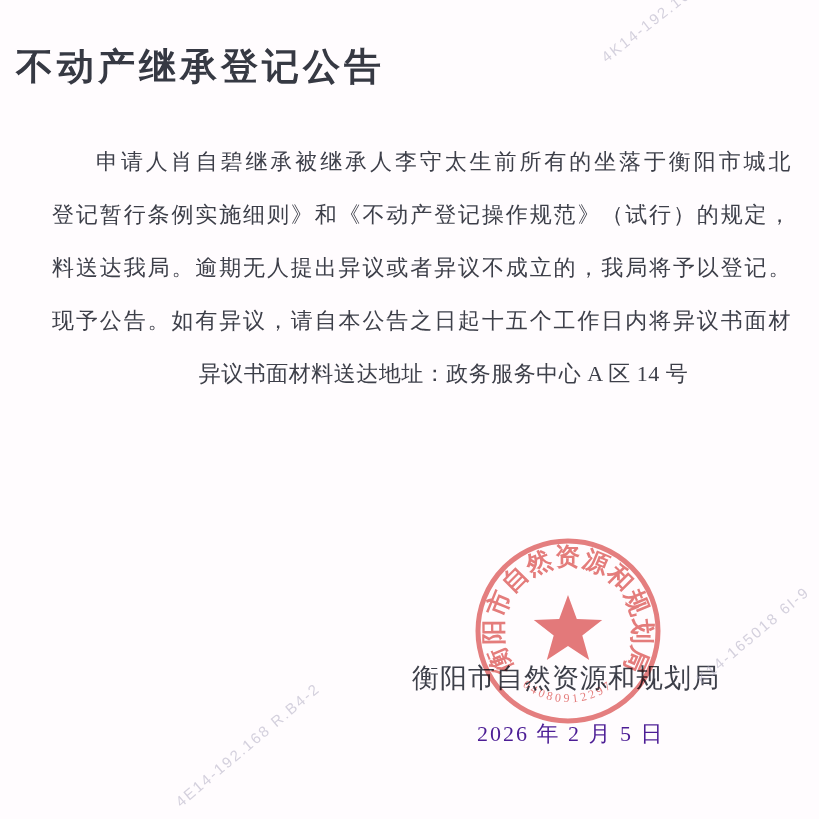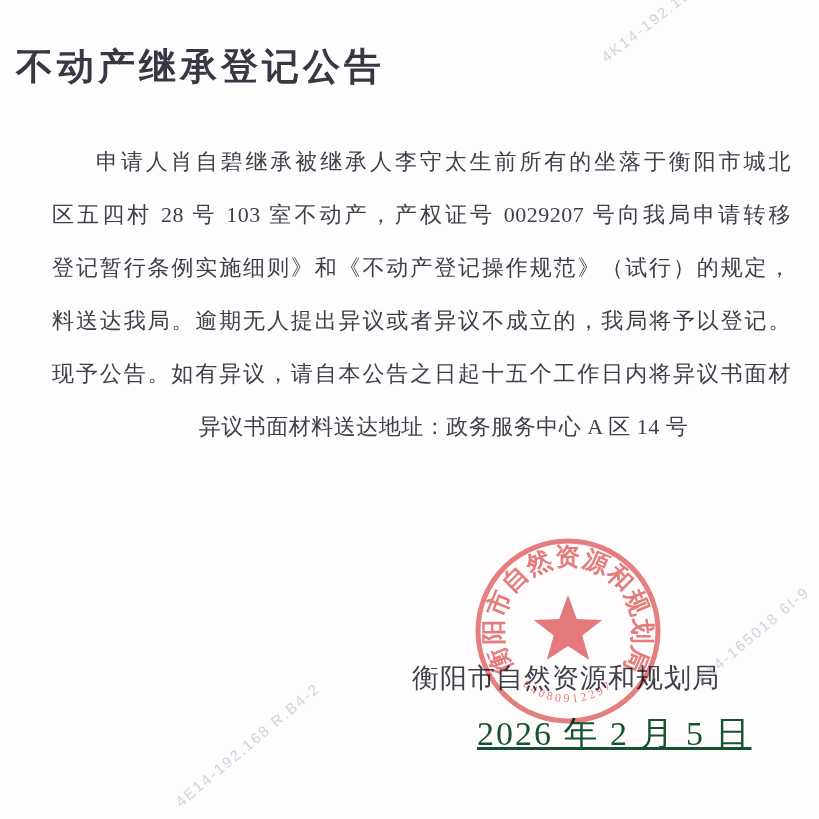--- a/index.html
+++ b/index.html
@@ -29,22 +29,22 @@
   }
   .line.indent{text-indent:2em;text-align:center;}
   
   .signature{
     position:absolute;top:660px;left:412px;
     font-size:27px;color:#3d3f49;letter-spacing:1px;
     line-height:36px;white-space:nowrap;
   }
   .doc-date{
     position:absolute;top:716px;left:477px;
-    font-size:34px;color:#14532d;letter-spacing:2px;
-    line-height:36px;white-space:nowrap;text-decoration:underline;
+    font-size:22px;color:#4c1d95;letter-spacing:2px;
+    line-height:36px;white-space:nowrap;
   }
   
   .seal{
     position:absolute;left:468px;top:531px;width:200px;height:200px;
     mix-blend-mode:multiply;opacity:0.82;
   }
   .seal text{font-family:"Liberation Serif","DejaVu Serif",serif;}
   
   .wm{
     position:absolute;
@@ -58,21 +58,20 @@
 </style>
 </head>
 <body>
 
 <div class="page">
 
   <h1 class="doc-title">不动产继承登记公告</h1>
 
   <div class="body-block">
     <div class="line justify indent">申请人肖自碧继承被继承人李守太生前所有的坐落于衡阳市城北</div>
-    <div class="line justify">区五四村 28 号 103 室不动产，产权证号 0029207 号向我局申请转移</div>
     <div class="line justify">登记暂行条例实施细则》和《不动产登记操作规范》（试行）的规定，</div>
     <div class="line justify">料送达我局。逾期无人提出异议或者异议不成立的，我局将予以登记。</div>
     <div class="line justify">现予公告。如有异议，请自本公告之日起十五个工作日内将异议书面材</div>
     <div class="line indent">异议书面材料送达地址：政务服务中心 A 区 14 号</div>
   </div>
 
   <div class="signature">衡阳市自然资源和规划局</div>
 
   <div class="doc-date">2026 年 2 月 5 日</div>
 

